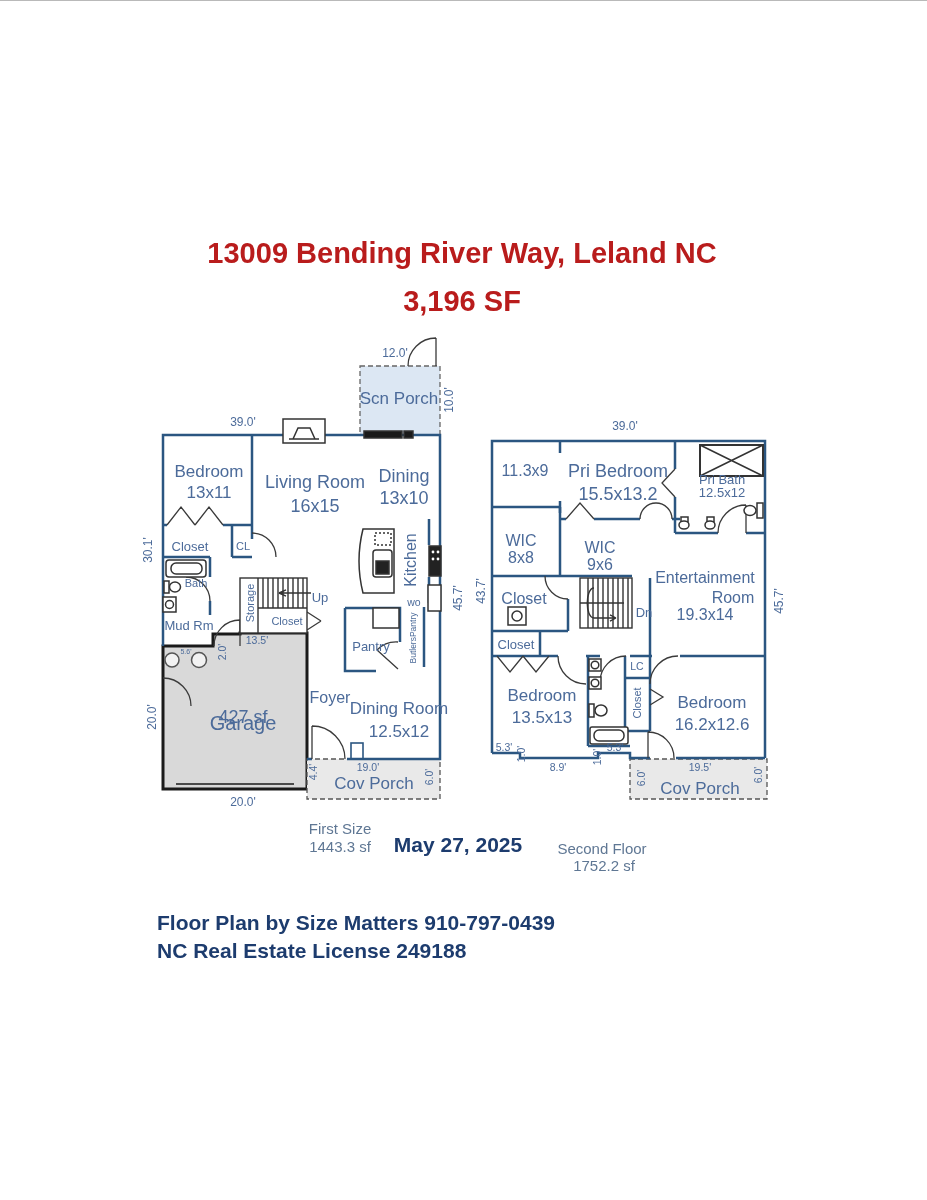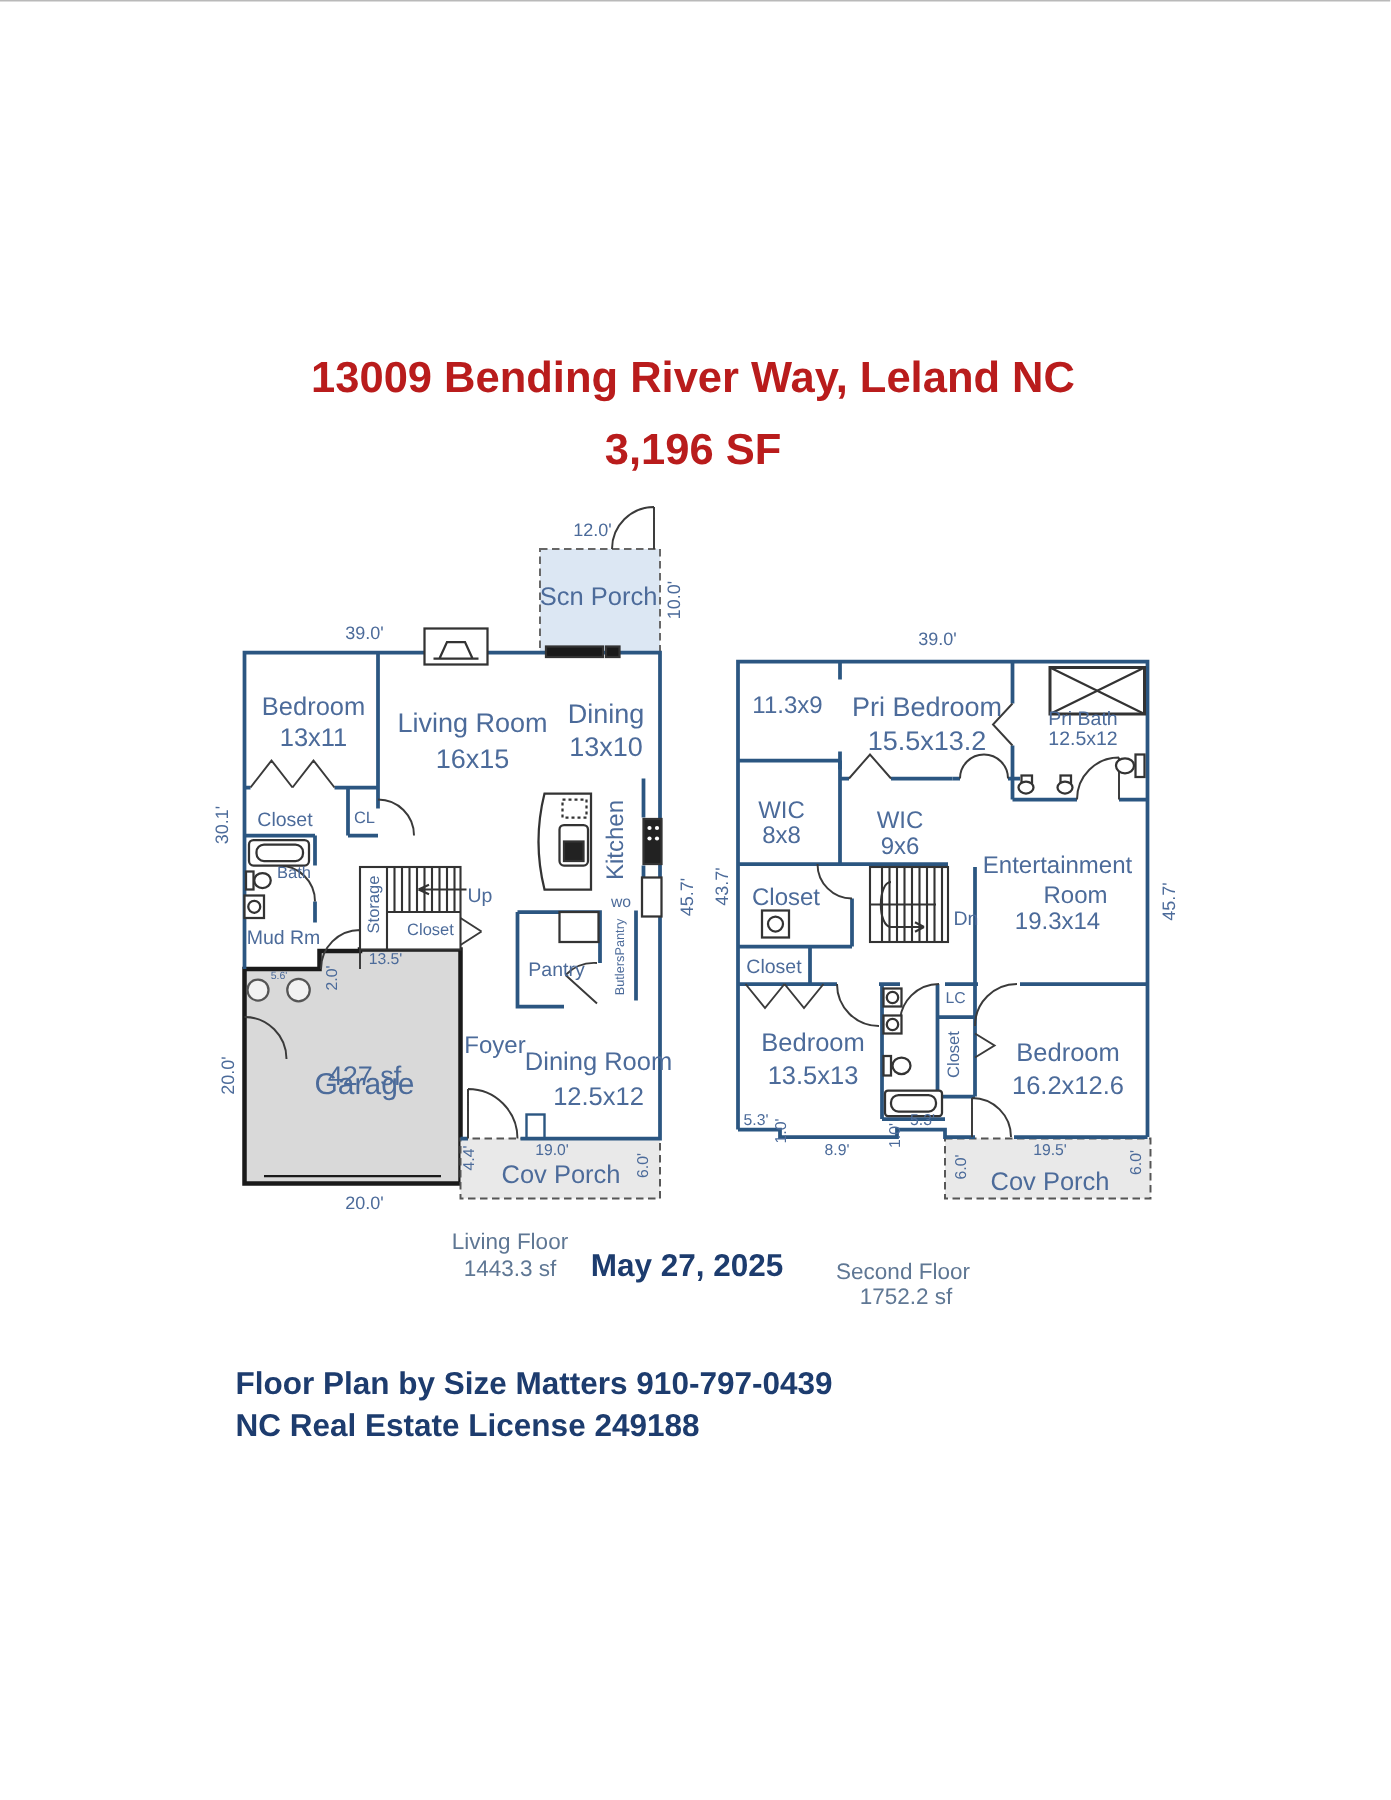--- a/index.html
+++ b/index.html
@@ -202,38 +202,38 @@
 <div class="lbl rm-lg" style="left:243px;top:716px">427 sf</div>
 <div class="lbl dim rot" style="left:152px;top:716px">20.0'</div>
 <div class="lbl dim" style="left:243px;top:801px">20.0'</div>
 <div class="lbl rm" style="left:330px;top:697px">Foyer</div>
 <div class="lbl rm-md" style="left:399px;top:707px">Dining Room</div>
 <div class="lbl rm-md" style="left:399px;top:730px">12.5x12</div>
 <div class="lbl dim-sm rot" style="left:313px;top:771px">4.4'</div>
 <div class="lbl dim-sm" style="left:368px;top:766px">19.0'</div>
 <div class="lbl rm-md" style="left:374px;top:782px">Cov Porch</div>
 <div class="lbl dim-sm rot" style="left:429px;top:776px">6.0'</div>
-<div class="lbl cap" style="left:340px;top:827px">Living Floor</div>
+<div class="lbl cap" style="left:340px;top:827px">First Size</div>
 <div class="lbl cap" style="left:340px;top:845px">1443.3 sf</div>
 
 <div class="lbl dim" style="left:625px;top:425px">39.0'</div>
 <div class="lbl rm" style="left:525px;top:470px">11.3x9</div>
 <div class="lbl rm-lg" style="left:618px;top:470px">Pri Bedroom</div>
 <div class="lbl rm-lg" style="left:618px;top:493px">15.5x13.2</div>
 <div class="lbl sm" style="left:722px;top:478px">Pri Bath</div>
 <div class="lbl sm" style="left:722px;top:491px">12.5x12</div>
 <div class="lbl rm" style="left:521px;top:540px">WIC</div>
 <div class="lbl rm" style="left:521px;top:557px">8x8</div>
 <div class="lbl rm" style="left:600px;top:547px">WIC</div>
 <div class="lbl rm" style="left:600px;top:564px">9x6</div>
 <div class="lbl dim rot" style="left:481px;top:590px">43.7'</div>
 <div class="lbl rm" style="left:524px;top:598px">Closet</div>
 <div class="lbl sm" style="left:644px;top:611px">Dn</div>
 <div class="lbl rm" style="left:705px;top:577px">Entertainment</div>
-<div class="lbl rm" style="left:717px;top:597px">Room</div>
+<div class="lbl rm" style="left:733px;top:597px">Room</div>
 <div class="lbl rm" style="left:705px;top:614px">19.3x14</div>
 <div class="lbl dim rot" style="left:779px;top:600px">45.7'</div>
 <div class="lbl sm" style="left:516px;top:643px">Closet</div>
 <div class="lbl rm-md" style="left:542px;top:694px">Bedroom</div>
 <div class="lbl rm-md" style="left:542px;top:716px">13.5x13</div>
 <div class="lbl dim-sm" style="left:637px;top:665px">LC</div>
 <div class="lbl xs rot" style="left:637px;top:702px">Closet</div>
 <div class="lbl rm-md" style="left:712px;top:701px">Bedroom</div>
 <div class="lbl rm-md" style="left:712px;top:723px">16.2x12.6</div>
 <div class="lbl dim-sm" style="left:504px;top:746px">5.3'</div>

